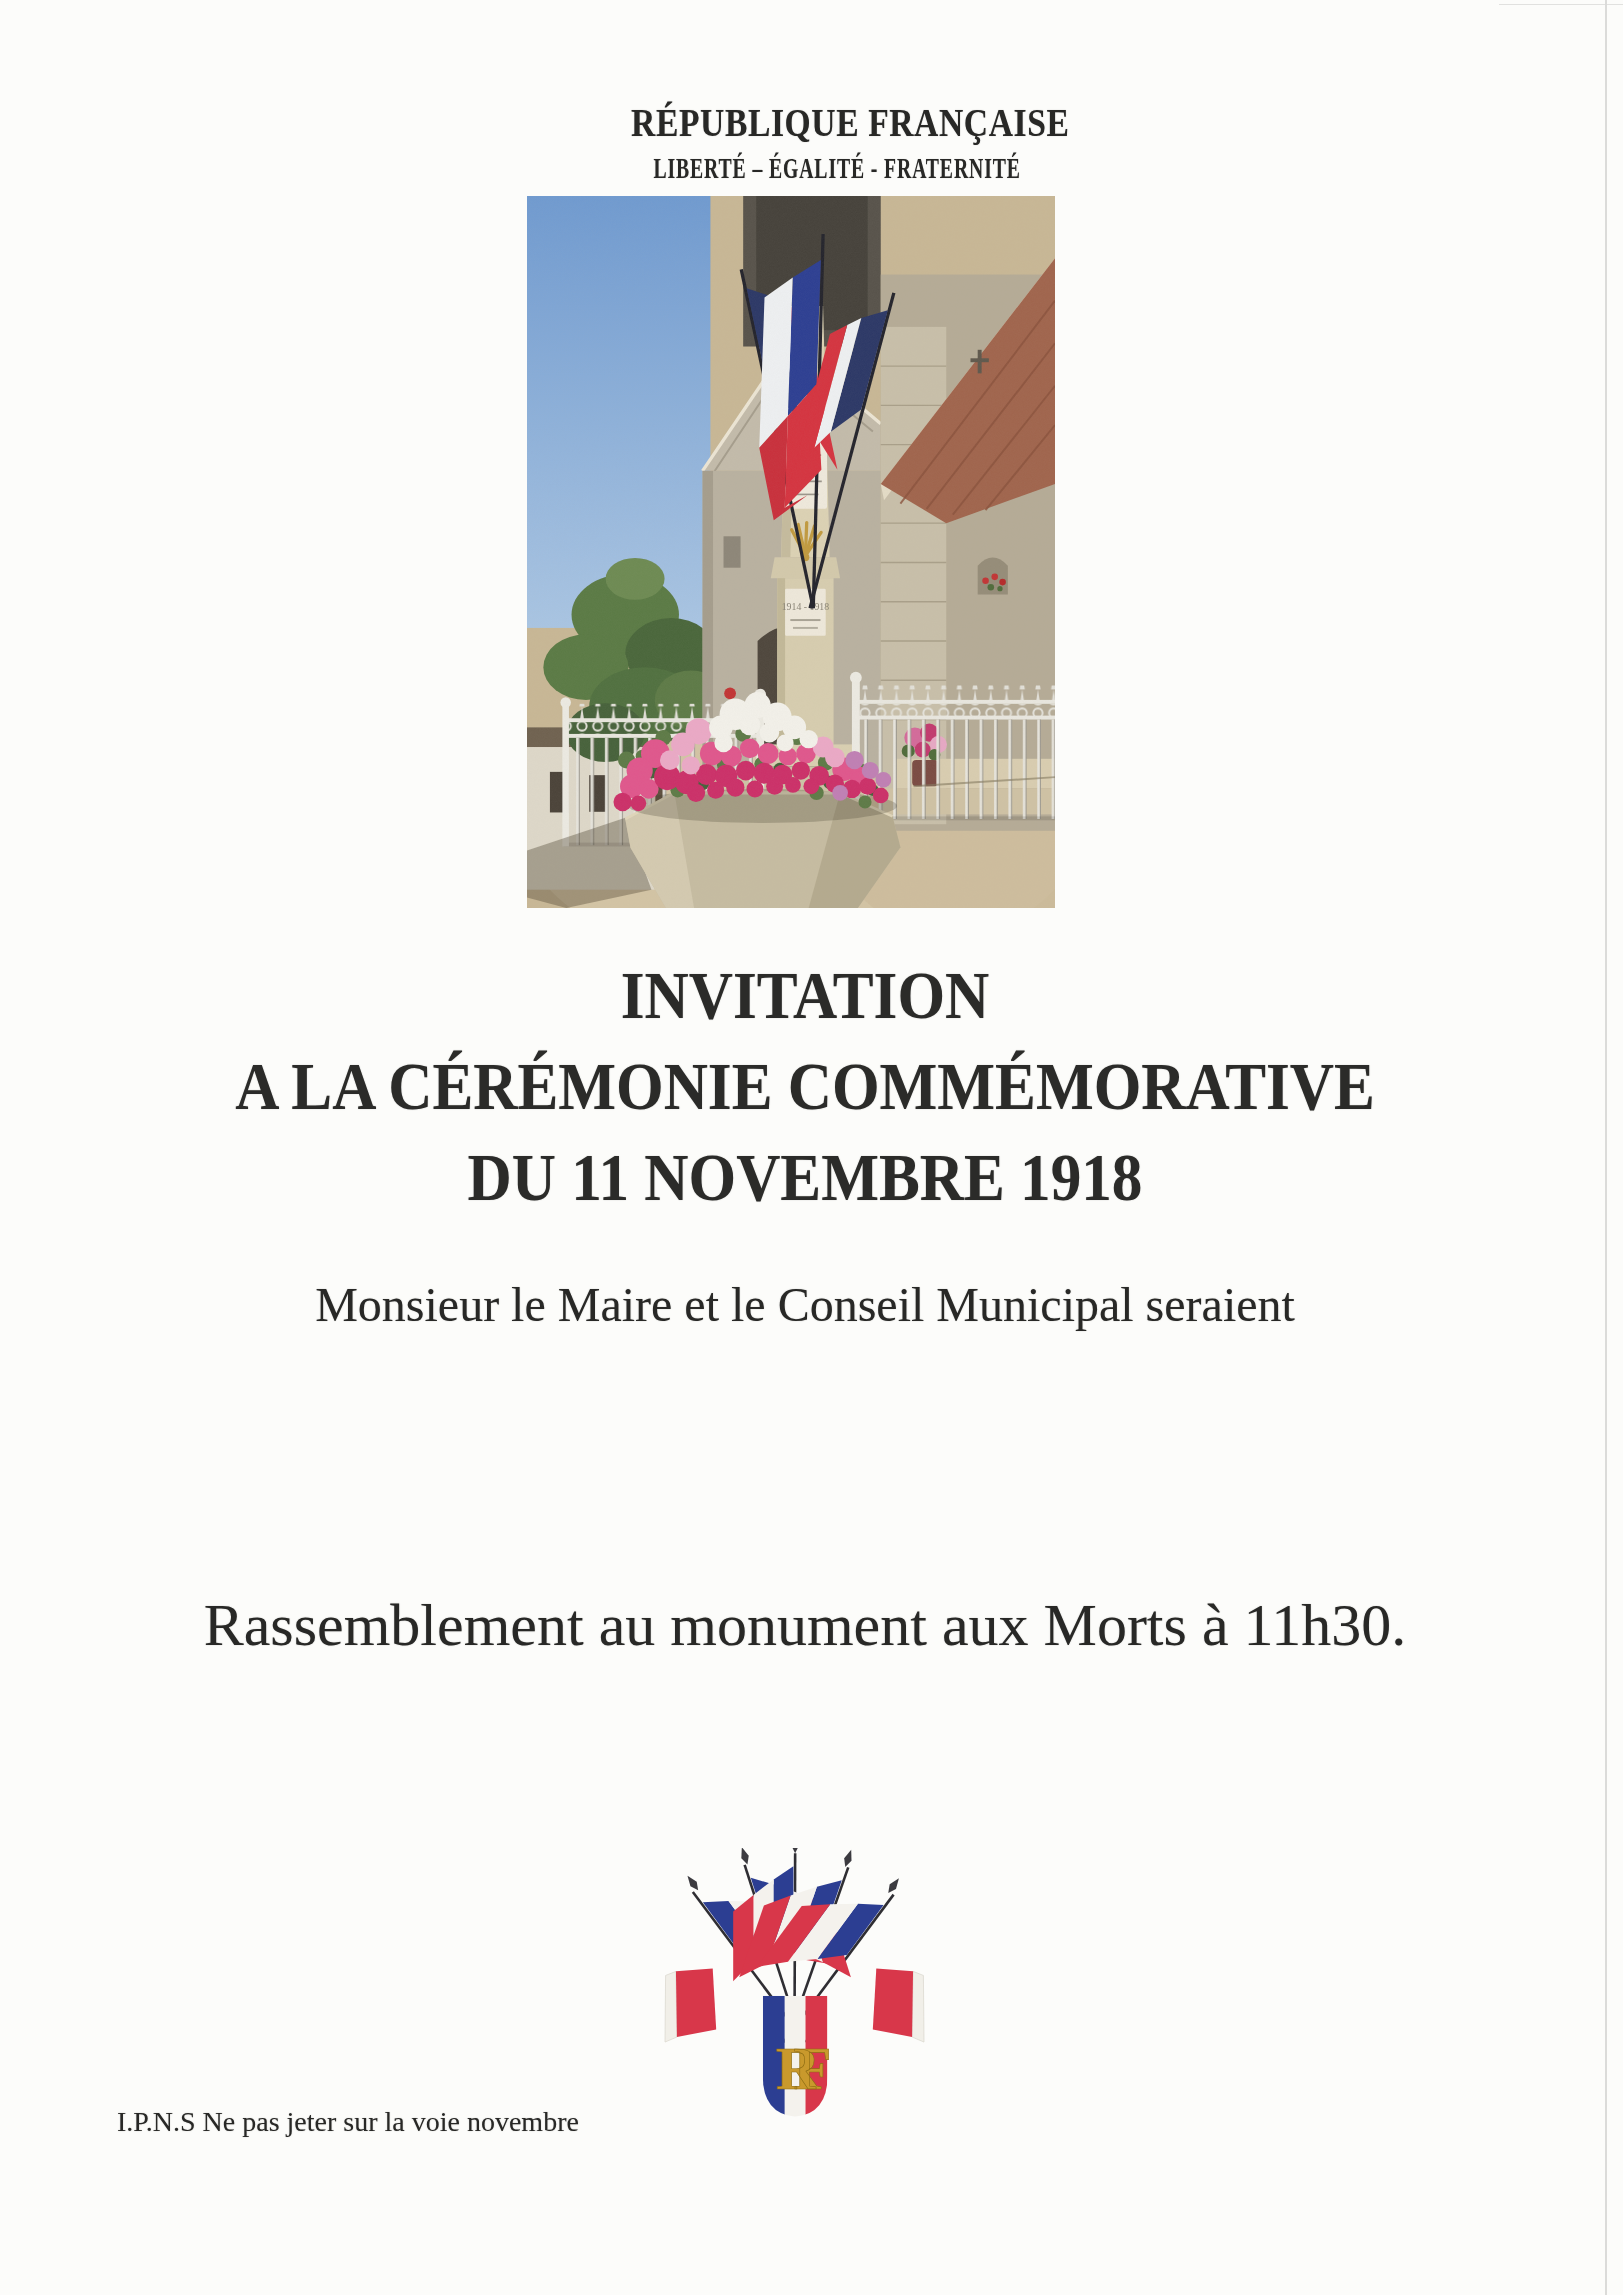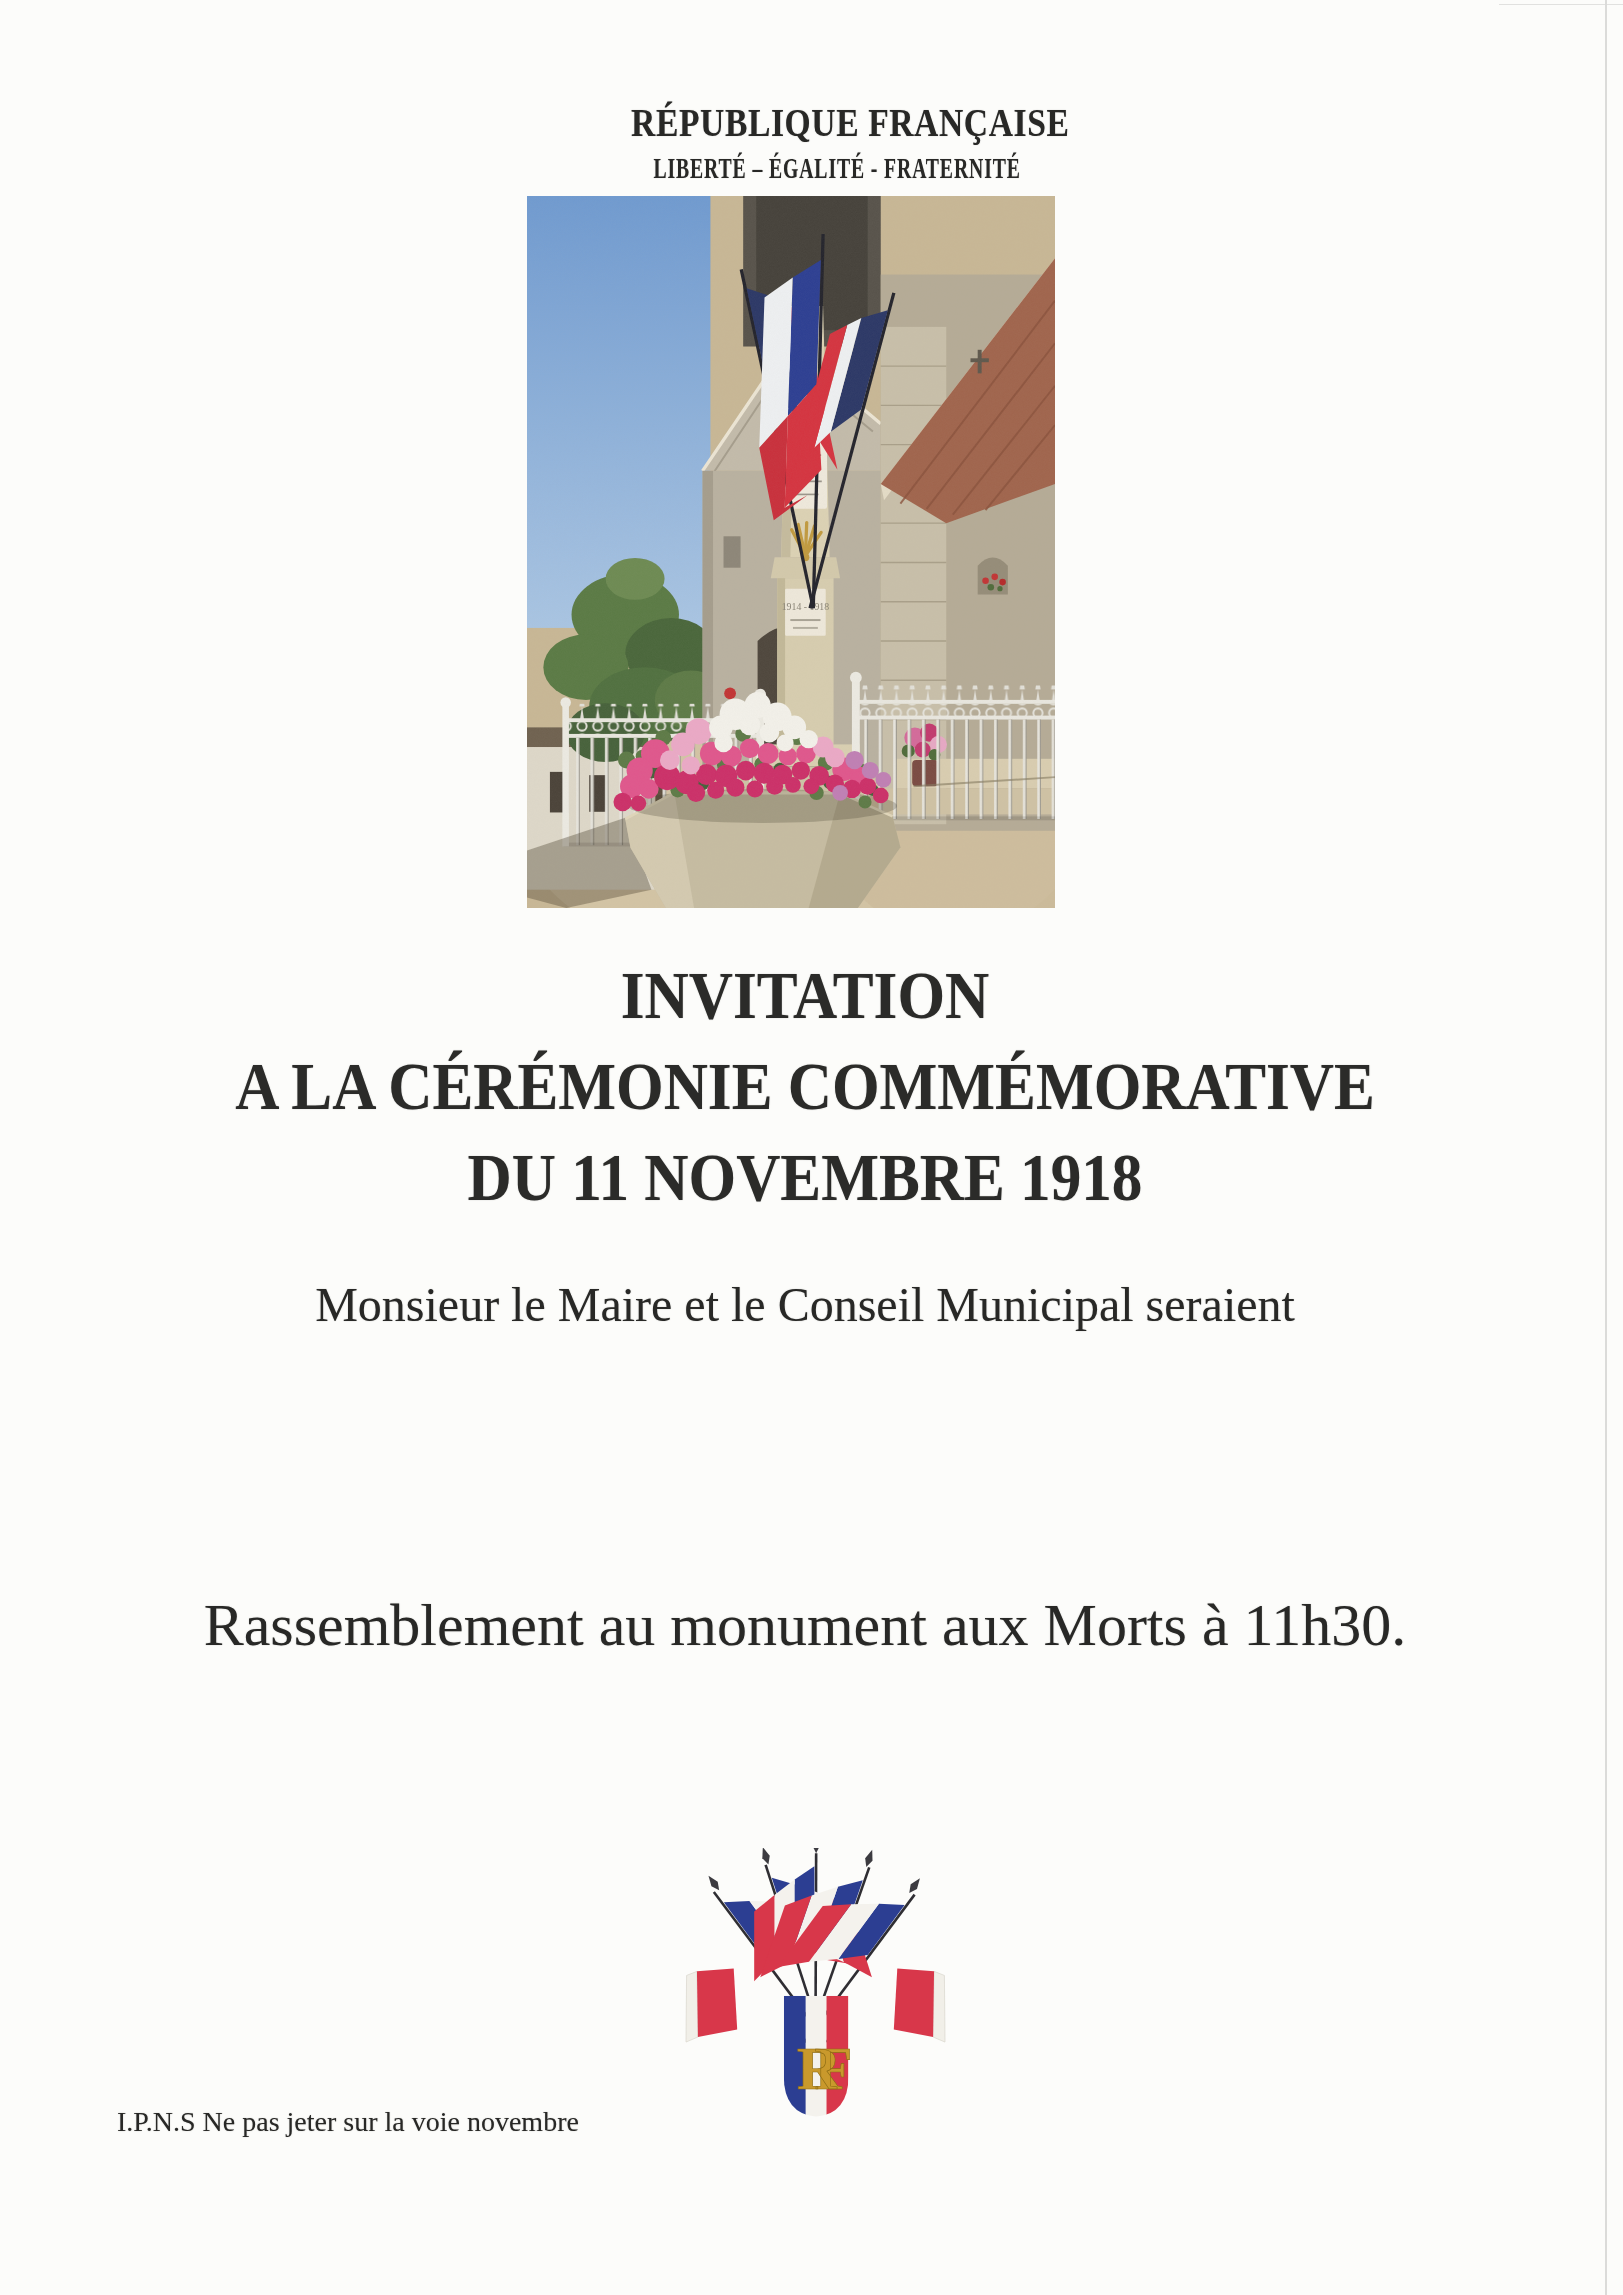--- a/index.html
+++ b/index.html
@@ -22,21 +22,21 @@
   .title-block{
     position:absolute;top:950px;left:0;width:1610px;text-align:center;
     font-size:68px;font-weight:bold;line-height:91px;
     transform:scaleX(.90);transform-origin:center;color:#2b2b29;
   }
   .intro{top:1278px;font-size:48px;line-height:54px;}
   .date-line{top:1494px;font-size:48px;font-weight:bold;}
   .assembly-line{top:1591px;font-size:60px;}
   .closing{top:1697px;font-size:48px;line-height:56px;}
 
-  .flags-clipart{position:absolute;left:676px;top:1848px;width:279px;height:272px;}
+  .flags-clipart{position:absolute;left:655px;top:1848px;width:279px;height:272px;}
   .flags-clipart svg{display:block;width:100%;height:100%;}
 
   .footer-note{position:absolute;left:117px;top:2106px;font-size:28px;}
 
   .scan-edge-right{position:absolute;left:1605px;top:0;width:2px;height:2295px;background:#d0d0ce;opacity:.75;}
   .scan-edge-top{position:absolute;left:1499px;top:3.9px;width:124px;height:1.3px;background:#dadad8;opacity:.8;}
 </style>
 </head>
 <body>
 

